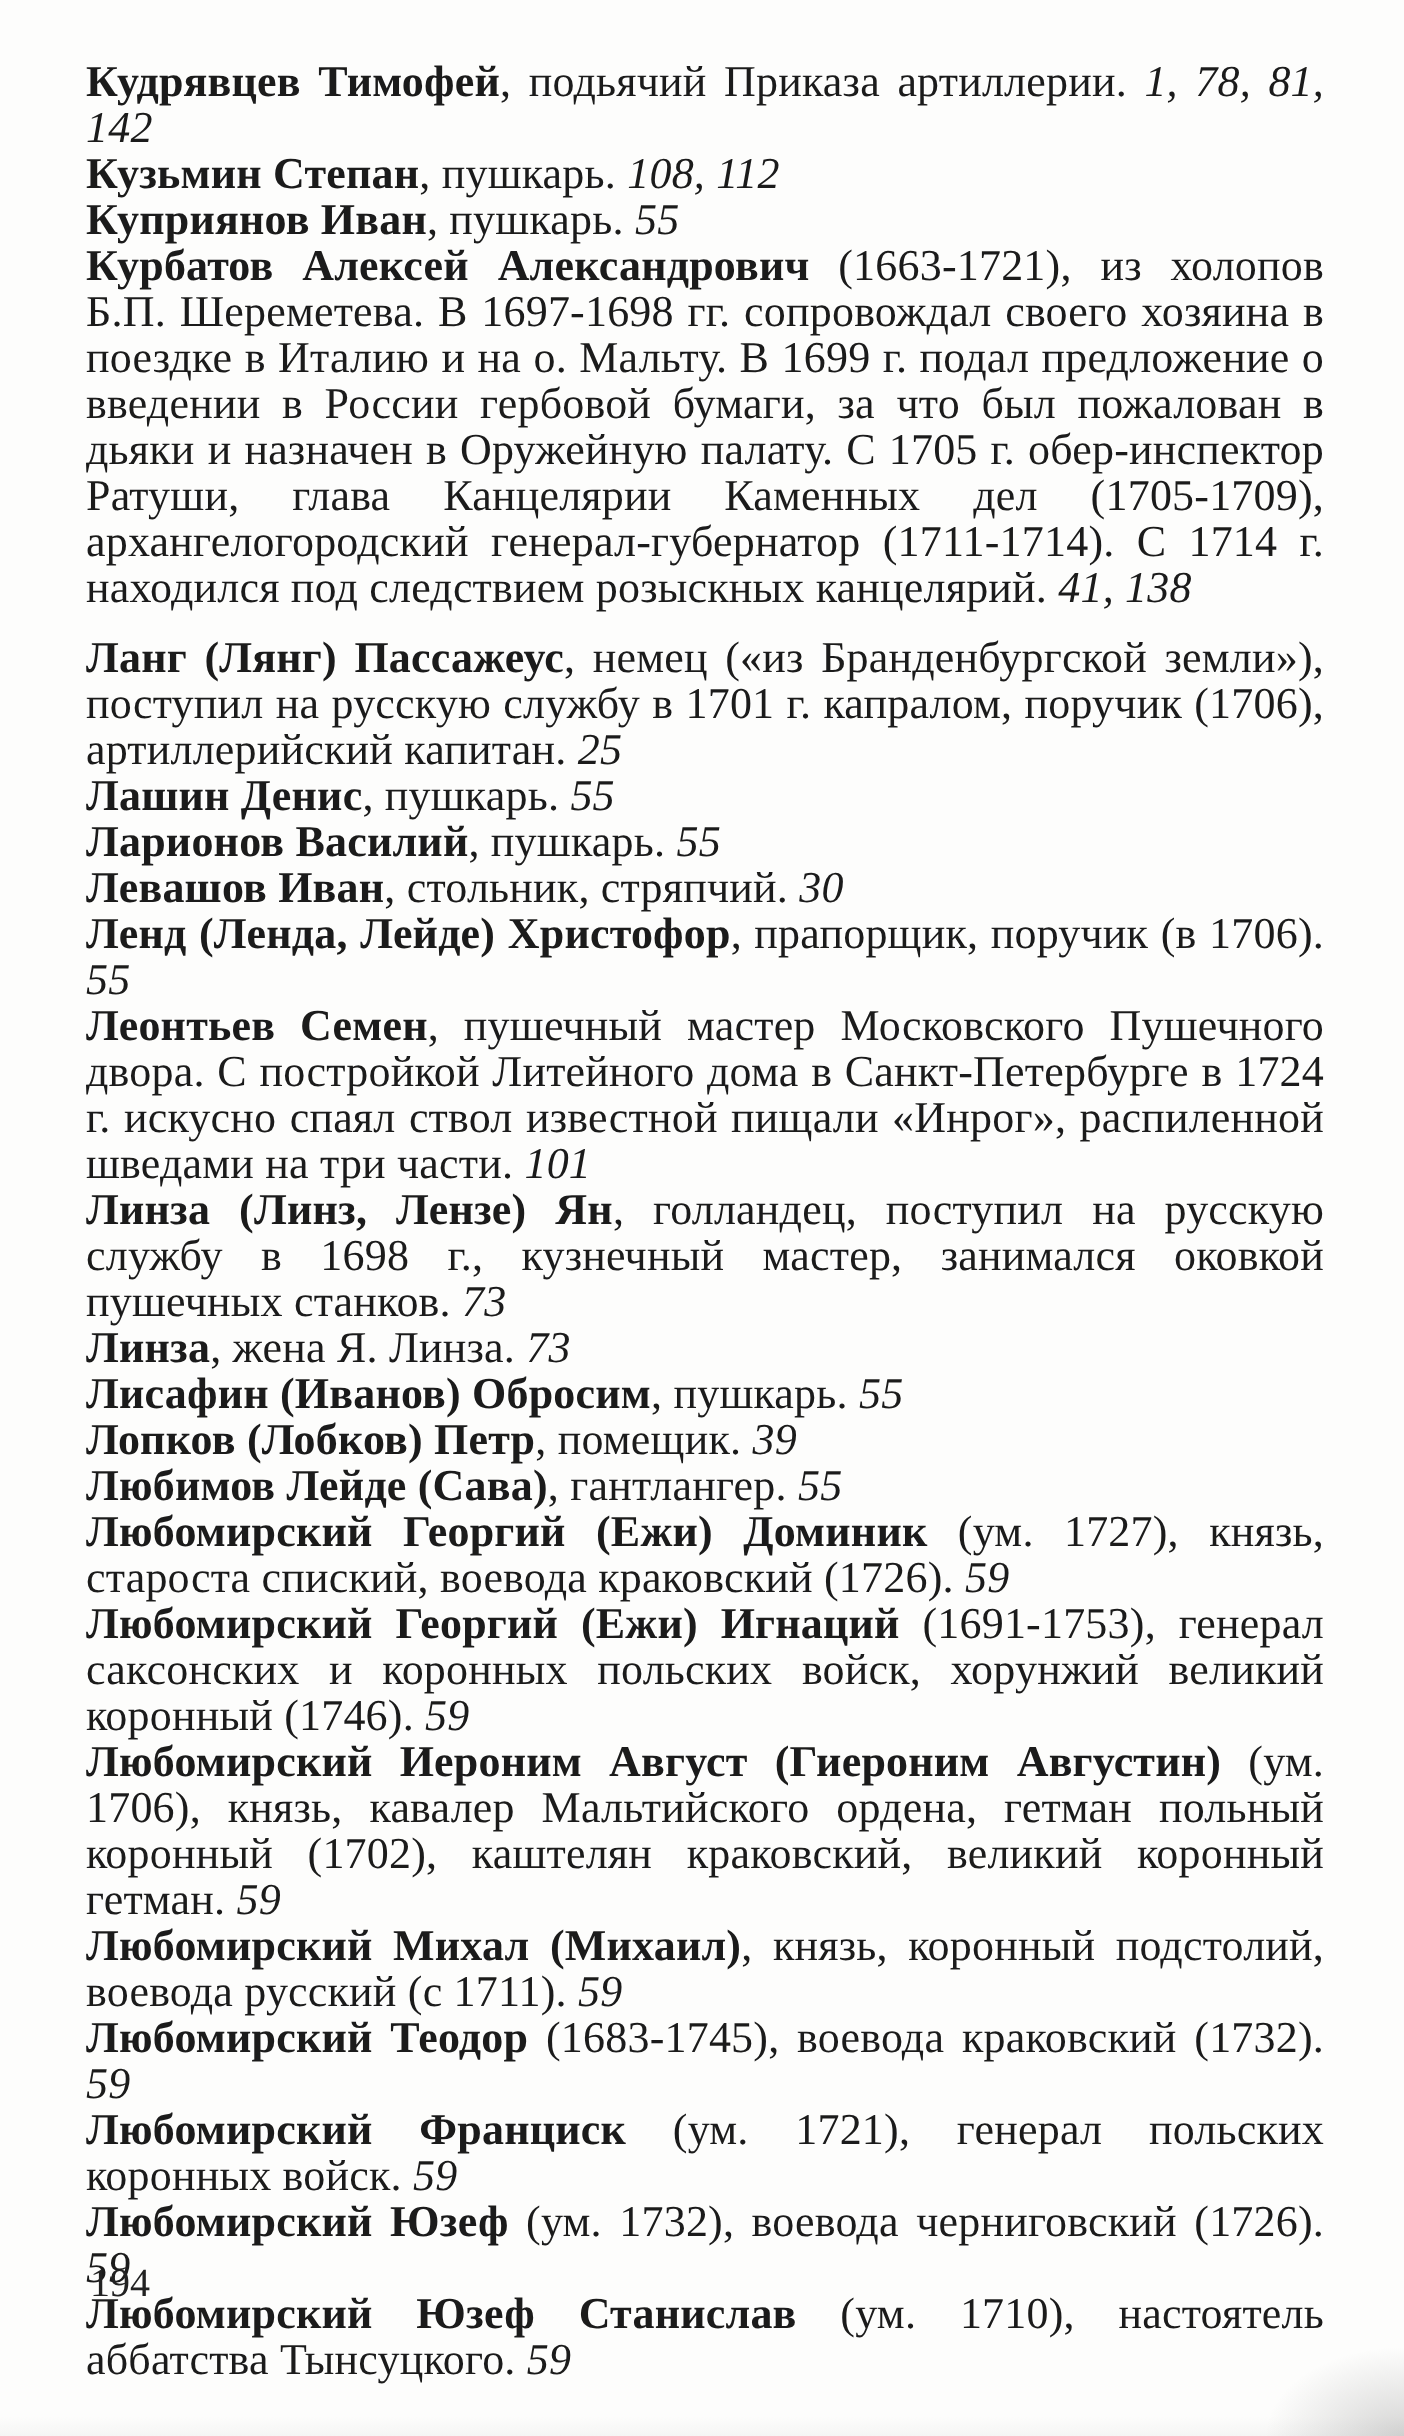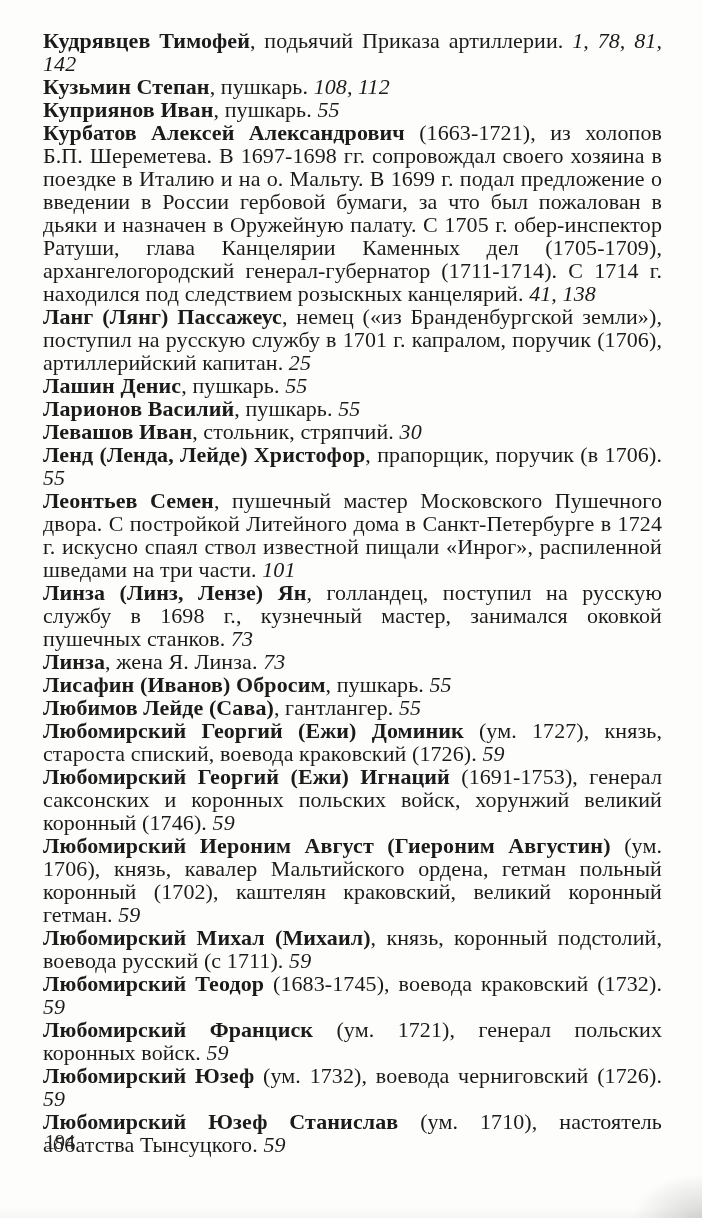--- a/index.html
+++ b/index.html
@@ -41,21 +41,21 @@
     position: absolute;
     left: 43px;
     top: 29px;
     width: 619px;
     font-size: 22px;
     line-height: 23px;
     text-align: justify;
     letter-spacing: 0.1px;
   }
   .letter-group + .letter-group {
-    margin-top: 0;
+    margin-top: 12px;
   }
   p.entry {
     margin: 0;
     padding: 0;
   }
   .entry-name {
     font-weight: bold;
     font-style: normal;
   }
   .entry-pages {
@@ -84,20 +84,21 @@
       <div class="letter-group">
         <p class="entry"><span class="entry-name">Ланг (Лянг) Пассажеус</span><span class="entry-description">, немец («из Бранденбургской земли»), поступил на русскую службу в 1701 г. капралом, поручик (1706), артиллерийский капитан.</span> <span class="entry-pages">25</span></p>
         <p class="entry"><span class="entry-name">Лашин Денис</span><span class="entry-description">, пушкарь.</span> <span class="entry-pages">55</span></p>
         <p class="entry"><span class="entry-name">Ларионов Василий</span><span class="entry-description">, пушкарь.</span> <span class="entry-pages">55</span></p>
         <p class="entry"><span class="entry-name">Левашов Иван</span><span class="entry-description">, стольник, стряпчий.</span> <span class="entry-pages">30</span></p>
         <p class="entry"><span class="entry-name">Ленд (Ленда, Лейде) Христофор</span><span class="entry-description">, прапорщик, поручик (в 1706).</span> <span class="entry-pages">55</span></p>
         <p class="entry"><span class="entry-name">Леонтьев Семен</span><span class="entry-description">, пушечный мастер Московского Пушечного двора. С постройкой Литейного дома в Санкт-Петербурге в 1724 г. искусно спаял ствол известной пищали «Инрог», распиленной шведами на три части.</span> <span class="entry-pages">101</span></p>
         <p class="entry"><span class="entry-name">Линза (Линз, Лензе) Ян</span><span class="entry-description">, голландец, поступил на русскую службу в 1698 г., кузнечный мастер, занимался оковкой пушечных станков.</span> <span class="entry-pages">73</span></p>
         <p class="entry"><span class="entry-name">Линза</span><span class="entry-description">, жена Я. Линза.</span> <span class="entry-pages">73</span></p>
         <p class="entry"><span class="entry-name">Лисафин (Иванов) Обросим</span><span class="entry-description">, пушкарь.</span> <span class="entry-pages">55</span></p>
+        <p class="entry"><span class="entry-name">Лопков (Лобков) Петр</span><span class="entry-description">, помещик.</span> <span class="entry-pages">39</span></p>
         <p class="entry"><span class="entry-name">Любимов Лейде (Сава)</span><span class="entry-description">, гантлангер.</span> <span class="entry-pages">55</span></p>
         <p class="entry"><span class="entry-name">Любомирский Георгий (Ежи) Доминик</span><span class="entry-description"> (ум. 1727), князь, староста спиский, воевода краковский (1726).</span> <span class="entry-pages">59</span></p>
         <p class="entry"><span class="entry-name">Любомирский Георгий (Ежи) Игнаций</span><span class="entry-description"> (1691-1753), генерал саксонских и коронных польских войск, хорунжий великий коронный (1746).</span> <span class="entry-pages">59</span></p>
         <p class="entry"><span class="entry-name">Любомирский Иероним Август (Гиероним Августин)</span><span class="entry-description"> (ум. 1706), князь, кавалер Мальтийского ордена, гетман польный коронный (1702), каштелян краковский, великий коронный гетман.</span> <span class="entry-pages">59</span></p>
         <p class="entry"><span class="entry-name">Любомирский Михал (Михаил)</span><span class="entry-description">, князь, коронный подстолий, воевода русский (с 1711).</span> <span class="entry-pages">59</span></p>
         <p class="entry"><span class="entry-name">Любомирский Теодор</span><span class="entry-description"> (1683-1745), воевода краковский (1732).</span> <span class="entry-pages">59</span></p>
         <p class="entry"><span class="entry-name">Любомирский Франциск</span><span class="entry-description"> (ум. 1721), генерал польских коронных войск.</span> <span class="entry-pages">59</span></p>
         <p class="entry"><span class="entry-name">Любомирский Юзеф</span><span class="entry-description"> (ум. 1732), воевода черниговский (1726).</span> <span class="entry-pages">59</span></p>
         <p class="entry"><span class="entry-name">Любомирский Юзеф Станислав</span><span class="entry-description"> (ум. 1710), настоятель аббатства Тынсуцкого.</span> <span class="entry-pages">59</span></p>
       </div>

